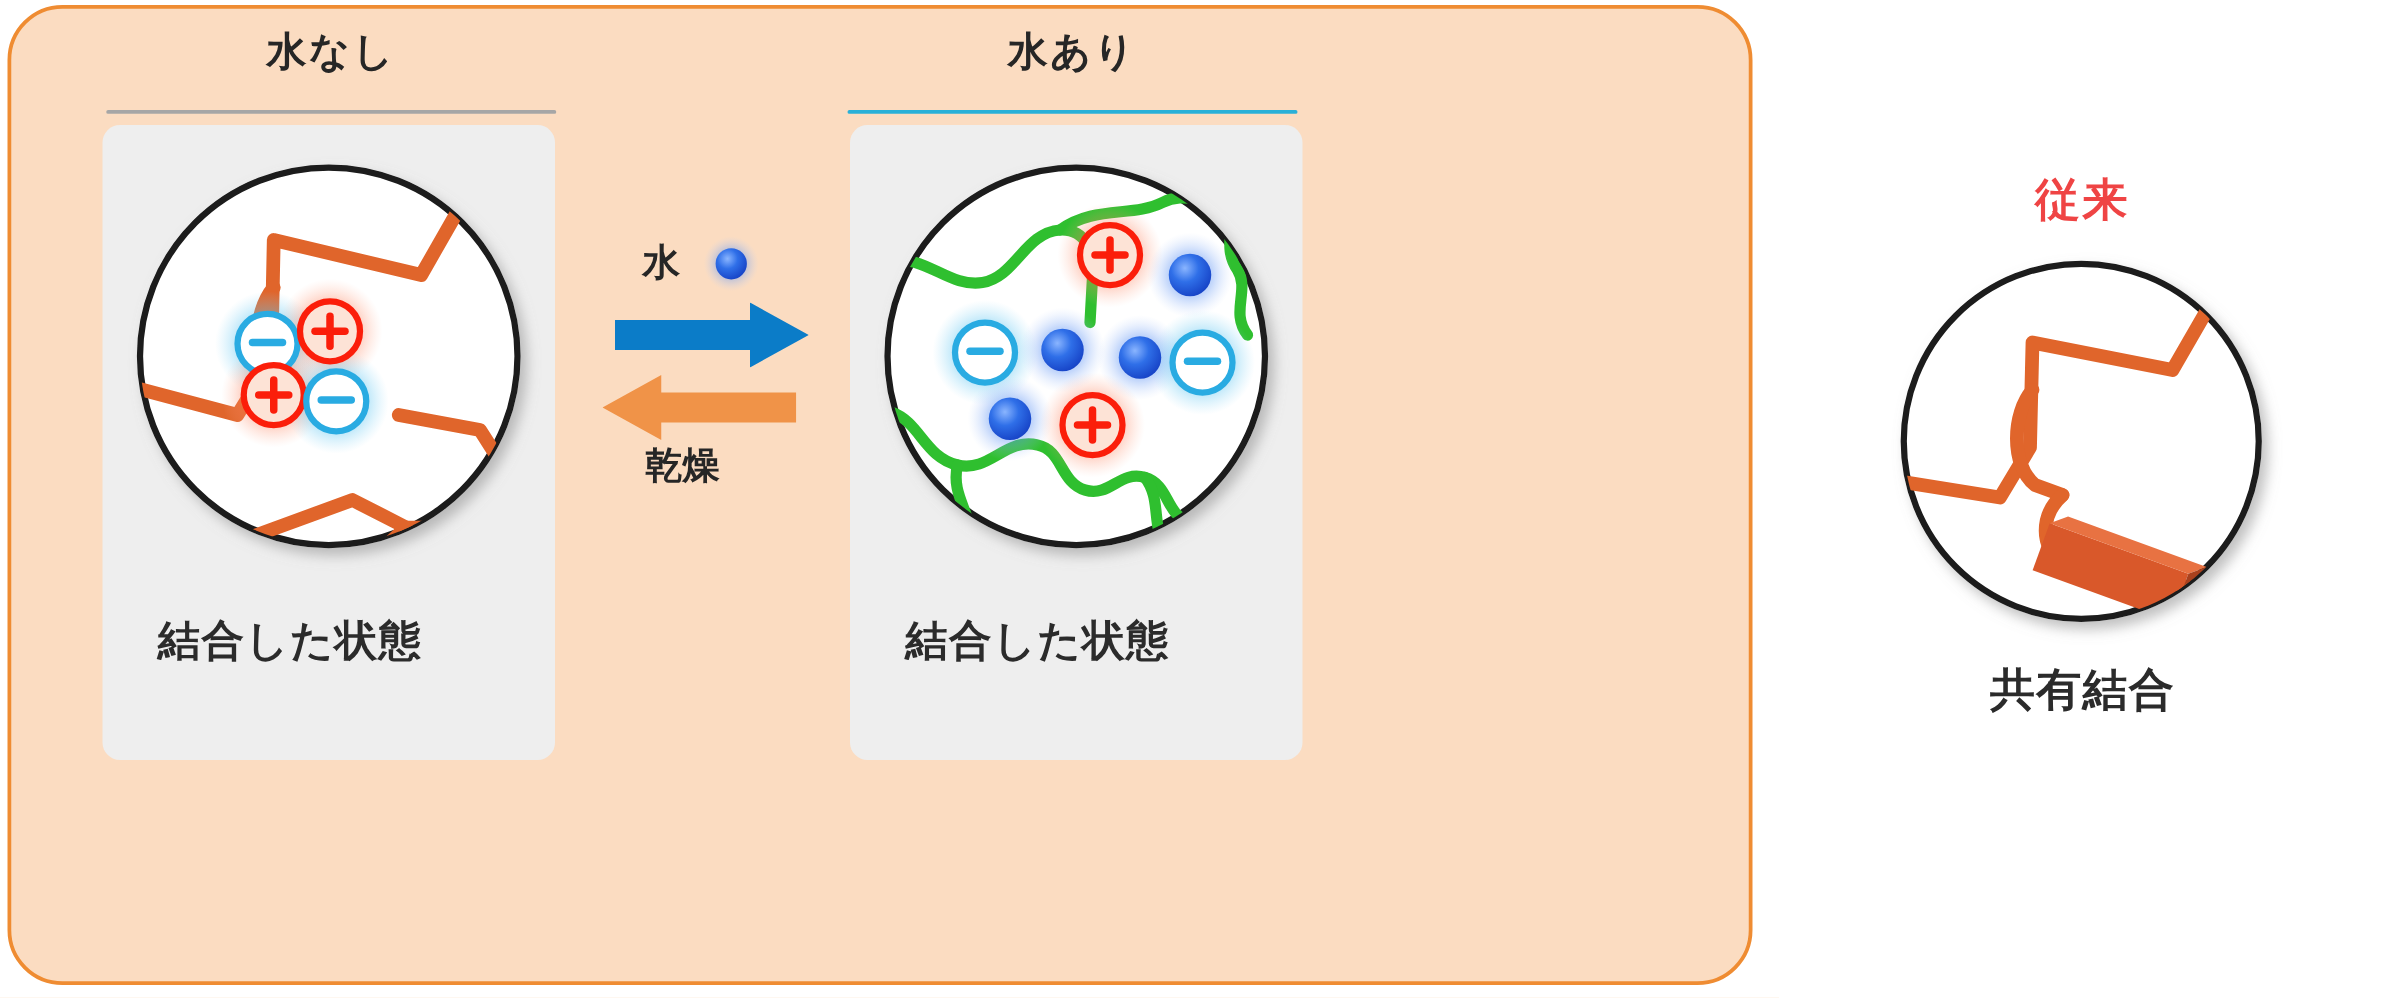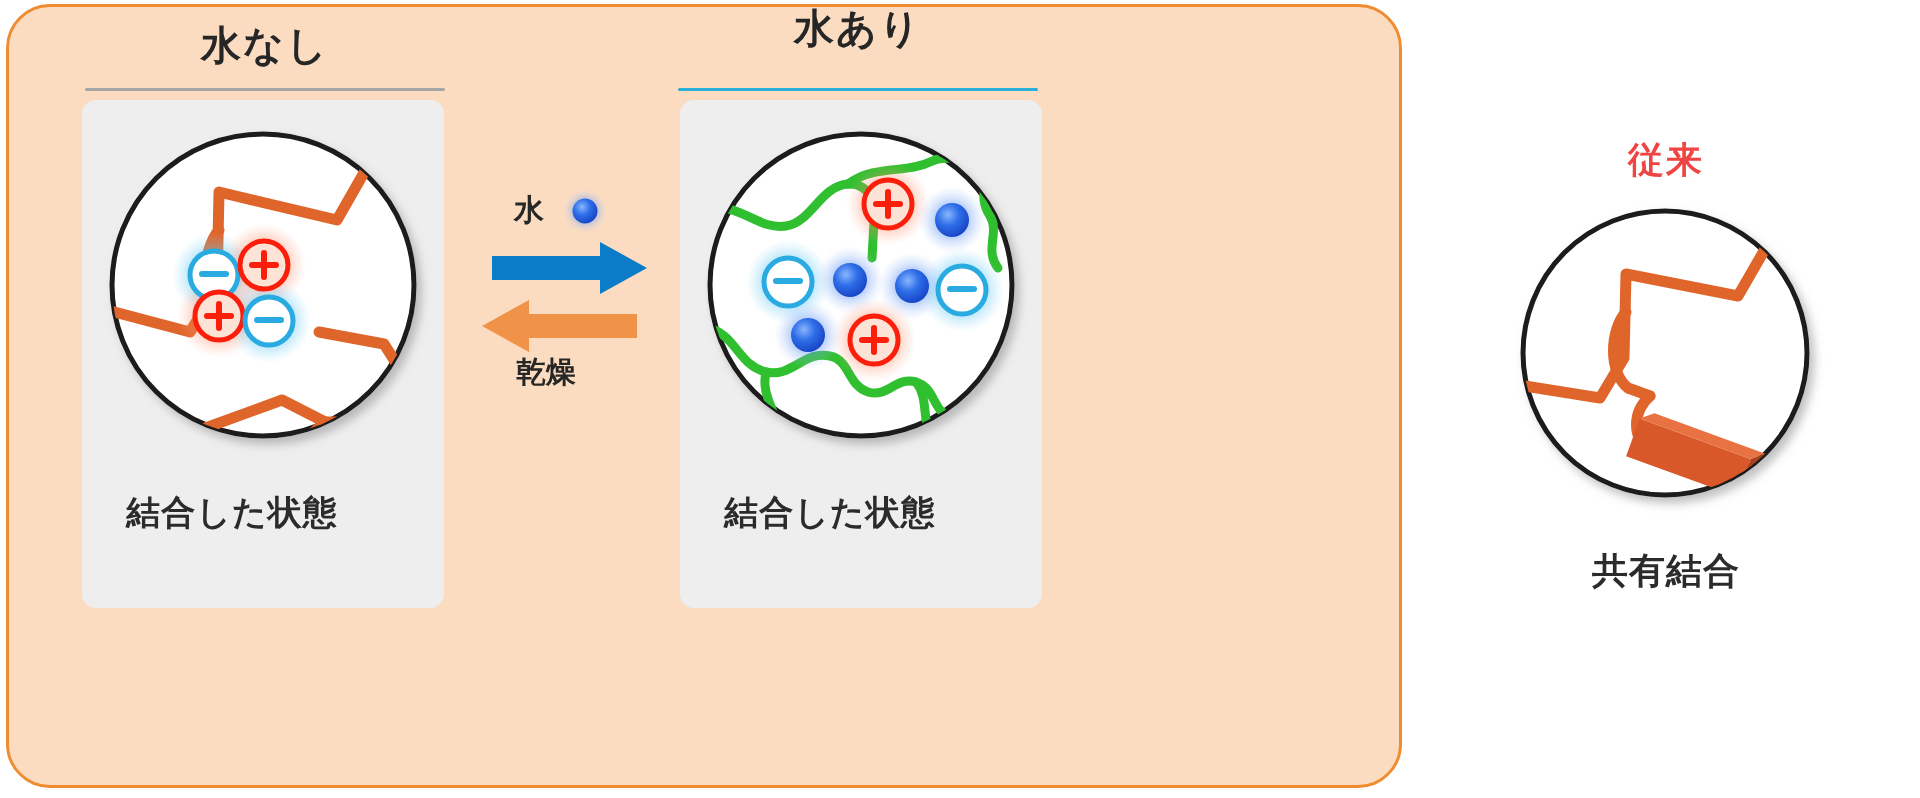--- a/index.html
+++ b/index.html
@@ -26,35 +26,35 @@
     background: #fbdcc1;
     border: 3px solid #ef8c32;
     border-radius: 44px;
     box-sizing: border-box;
   }
 
   
   .col-header {
     position: absolute;
     text-align: center;
-    font-size: 40px;
+    font-size: 32px;
     font-weight: 700;
     color: #262626;
     letter-spacing: 2px;
     line-height: 1;
   }
   .header-rule {
     position: absolute;
     height: 3px;
     border-radius: 2px;
   }
 
   #header-left   { left: 85px;  top: 25px; width: 360px; }
   #rule-left     { left: 85px;  top: 88px; width: 360px; background: #a6a6a6; }
-  #header-right  { left: 678px; top: 8px; width: 360px; }
+  #header-right  { left: 678px; top: 25px; width: 360px; }
   #rule-right    { left: 678px; top: 88px; width: 360px; background: #2ab0d8; }
 
   
   .grey-card {
     position: absolute;
     background: #eeeeee;
     border-radius: 14px;
     top: 100px;
     width: 362px;
     height: 508px;
@@ -154,21 +154,20 @@
     position: absolute;
     left: 1506px;
     top: 528px;
     width: 320px;
     text-align: center;
     font-size: 36px;
     font-weight: 700;
     color: #2b2b2b;
     line-height: 1.35;
     letter-spacing: 1px;
-    margin-top: 19px;
   }
   #right-caption div { display: block; }
 </style>
 </head>
 <body>
 
 <div id="orange-panel"></div>
 
 <div class="col-header" id="header-left">水なし</div>
 <div class="header-rule" id="rule-left"></div>

